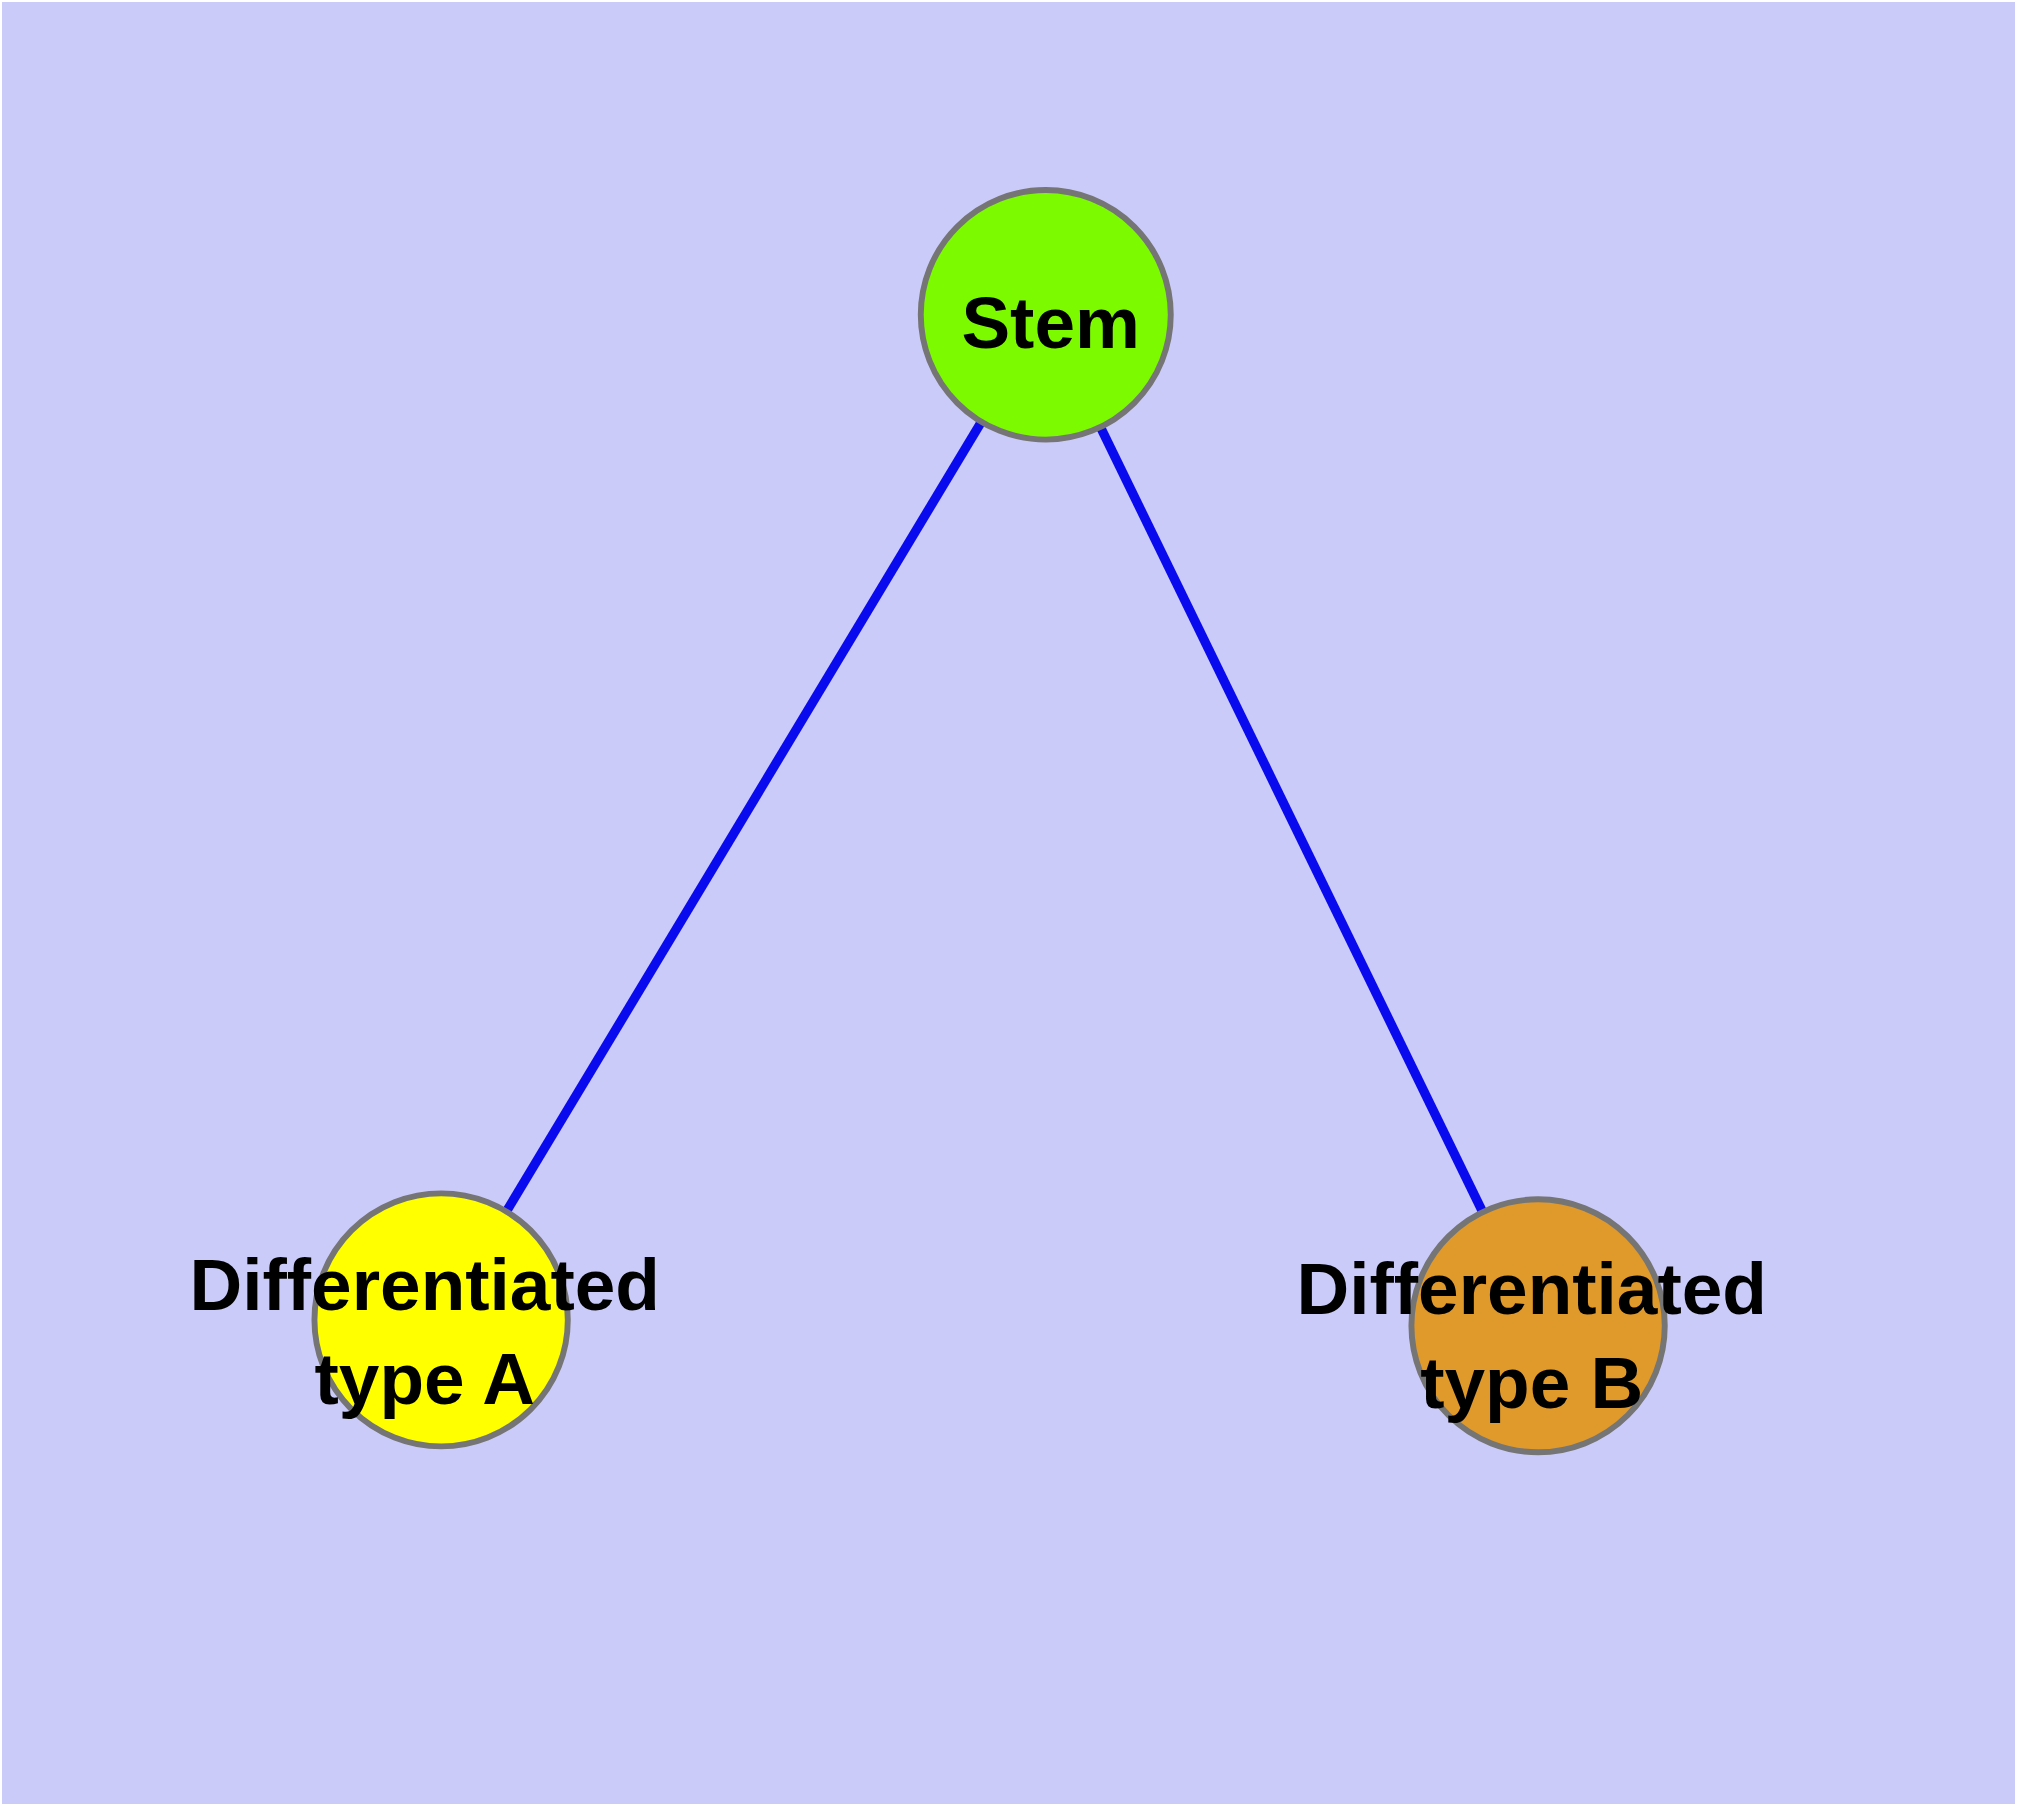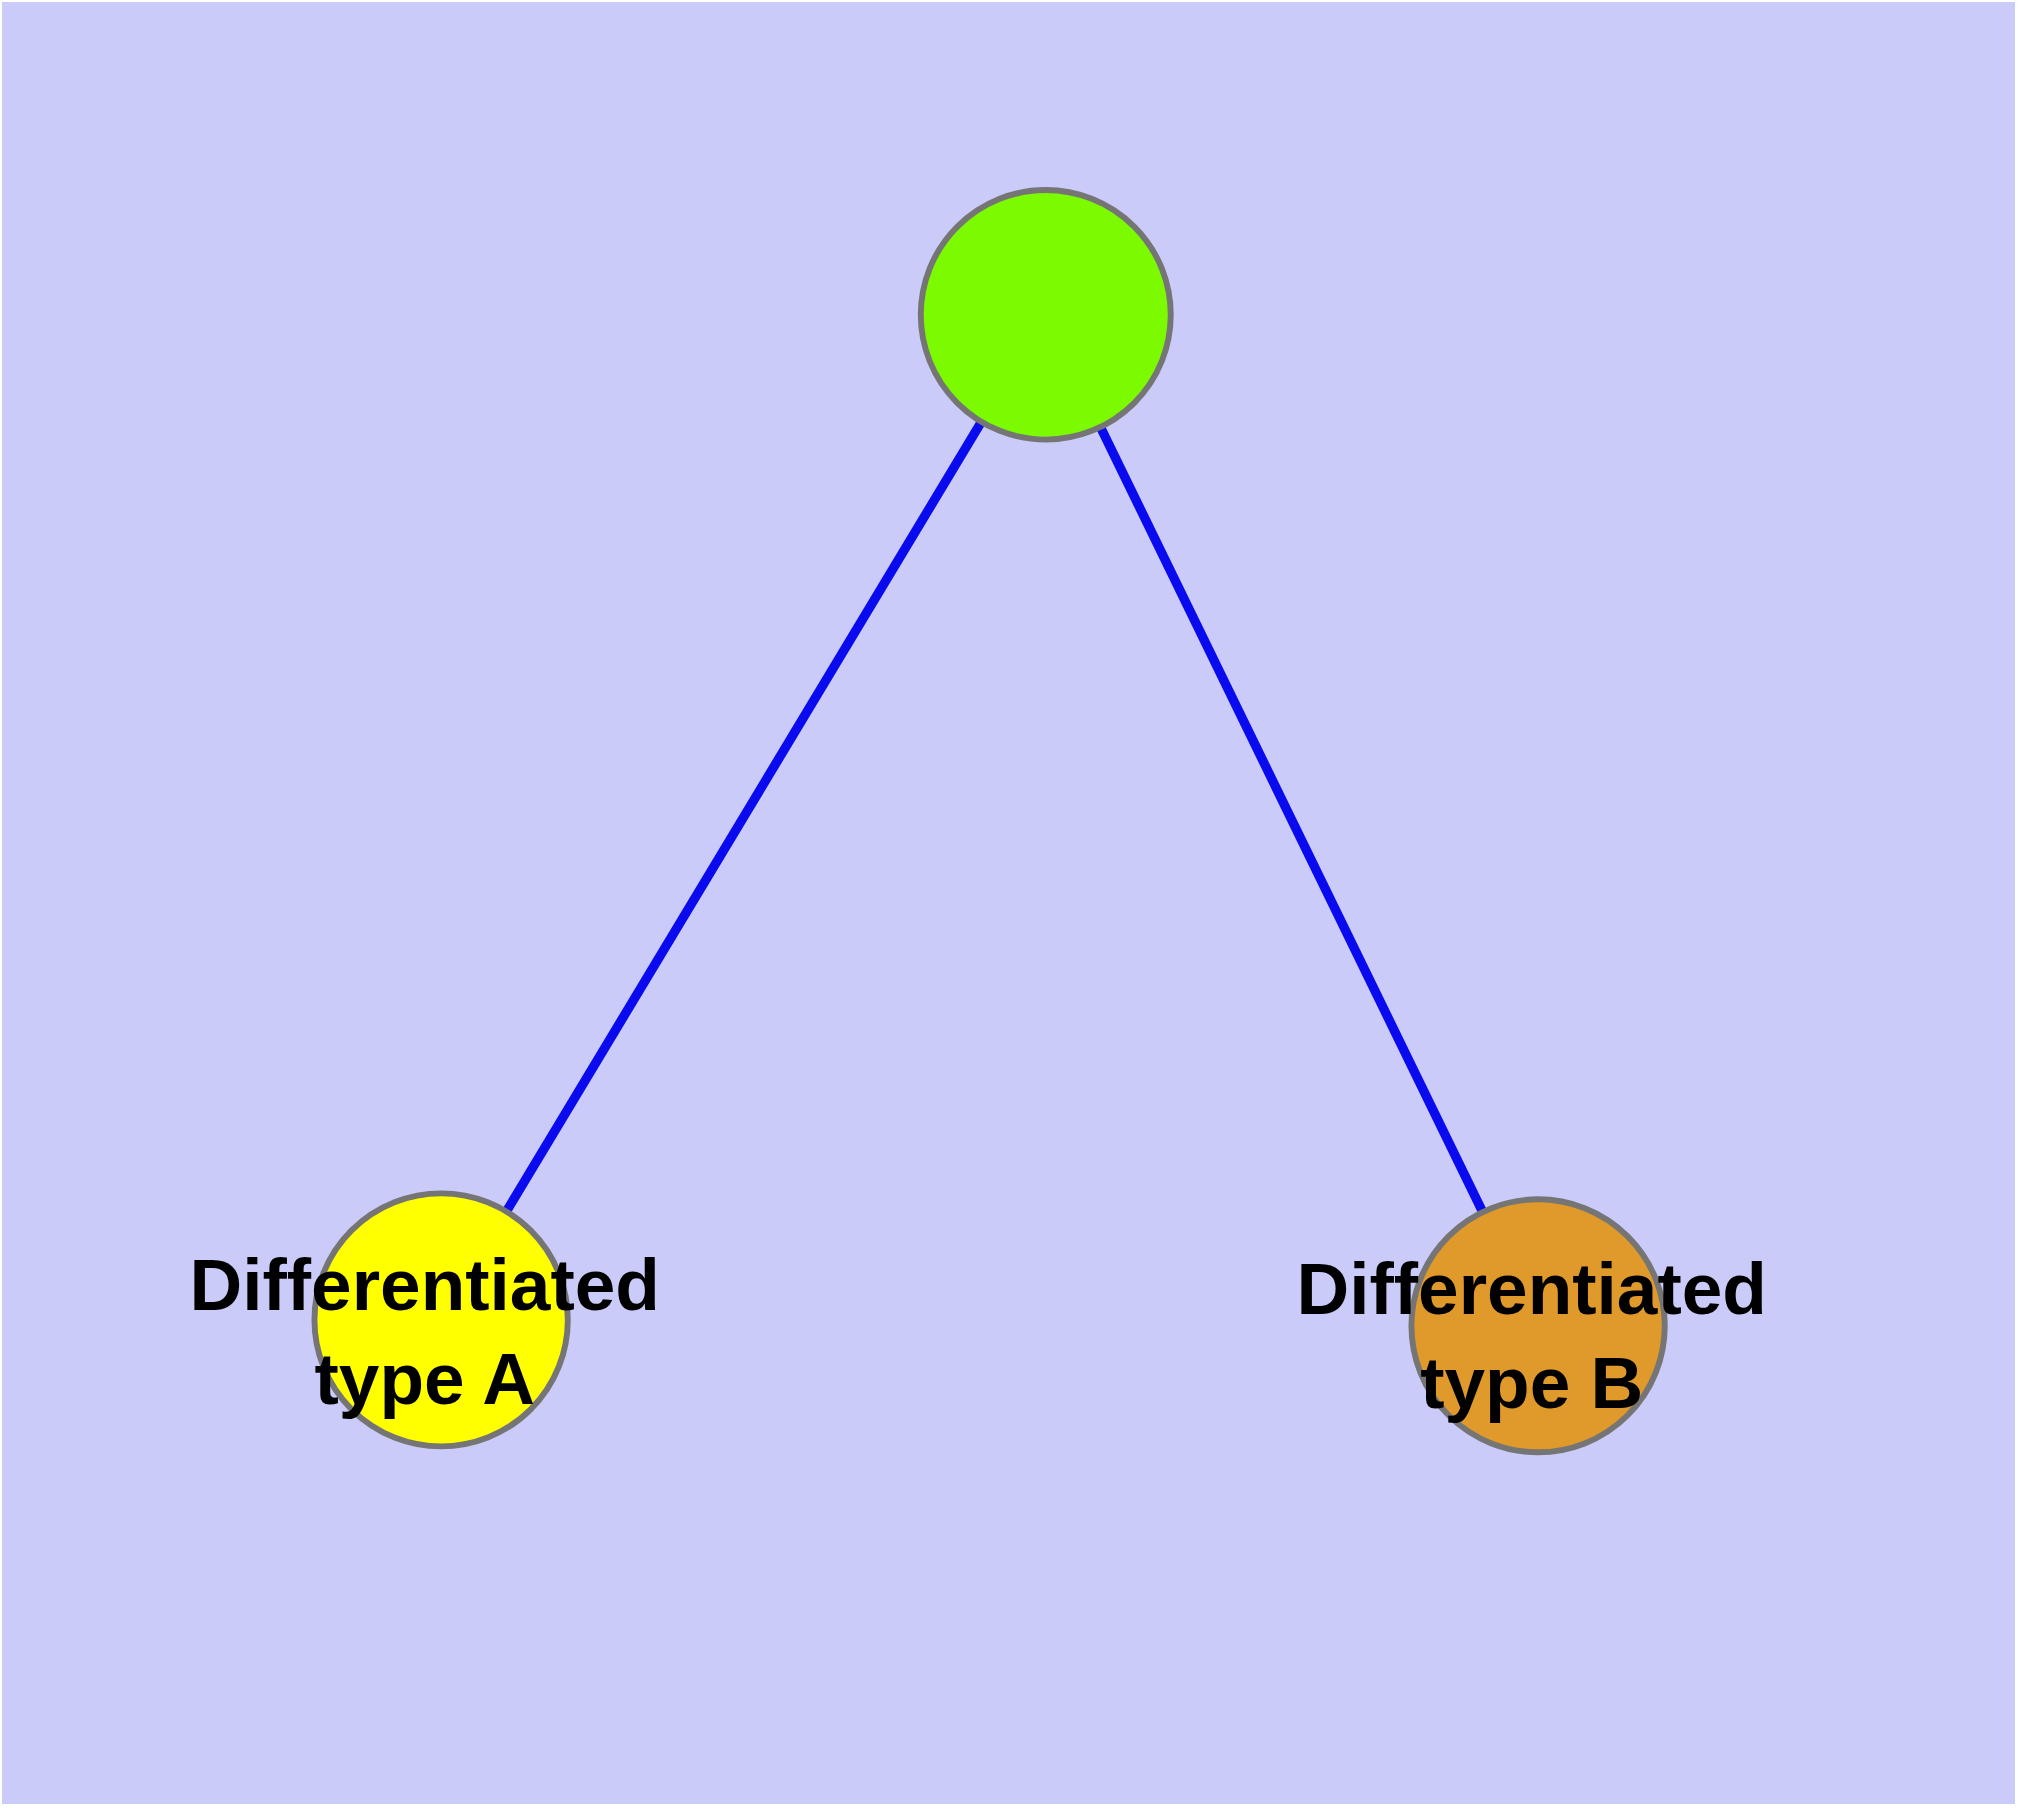--- a/index.html
+++ b/index.html
@@ -50,18 +50,19 @@
 
 <div class="canvas" style="background: rgb(203, 203, 250);">
   <svg class="graph-svg" viewBox="0 0 2384 2138" preserveAspectRatio="none">
     <line class="edge" x1="1236" y1="371" x2="520" y2="1563" stroke="#0A0AEE"></line>
     <line class="edge" x1="1236" y1="371" x2="1819" y2="1570" stroke="#0A0AEE"></line>
     <circle class="node" cx="1236" cy="371" r="148" fill="#7CFA00" stroke="#757575"></circle>
     <circle class="node" cx="520" cy="1563" r="150" fill="#FFFF00" stroke="#757575"></circle>
     <circle class="node" cx="1819" cy="1570" r="150" fill="#E0992B" stroke="#757575"></circle>
   </svg>
 
+  <div class="node-label" style="left: 1049px; top: 321px; color: rgb(0, 0, 0);">Stem</div>
   <div class="node-label" style="left: 423px; top: 1330px; color: rgb(0, 0, 0);">Differentiated
 type A</div>
   <div class="node-label" style="left: 1530px; top: 1334px; color: rgb(0, 0, 0);">Differentiated
 type B</div>
 </div>
 
 
 </body></html>

